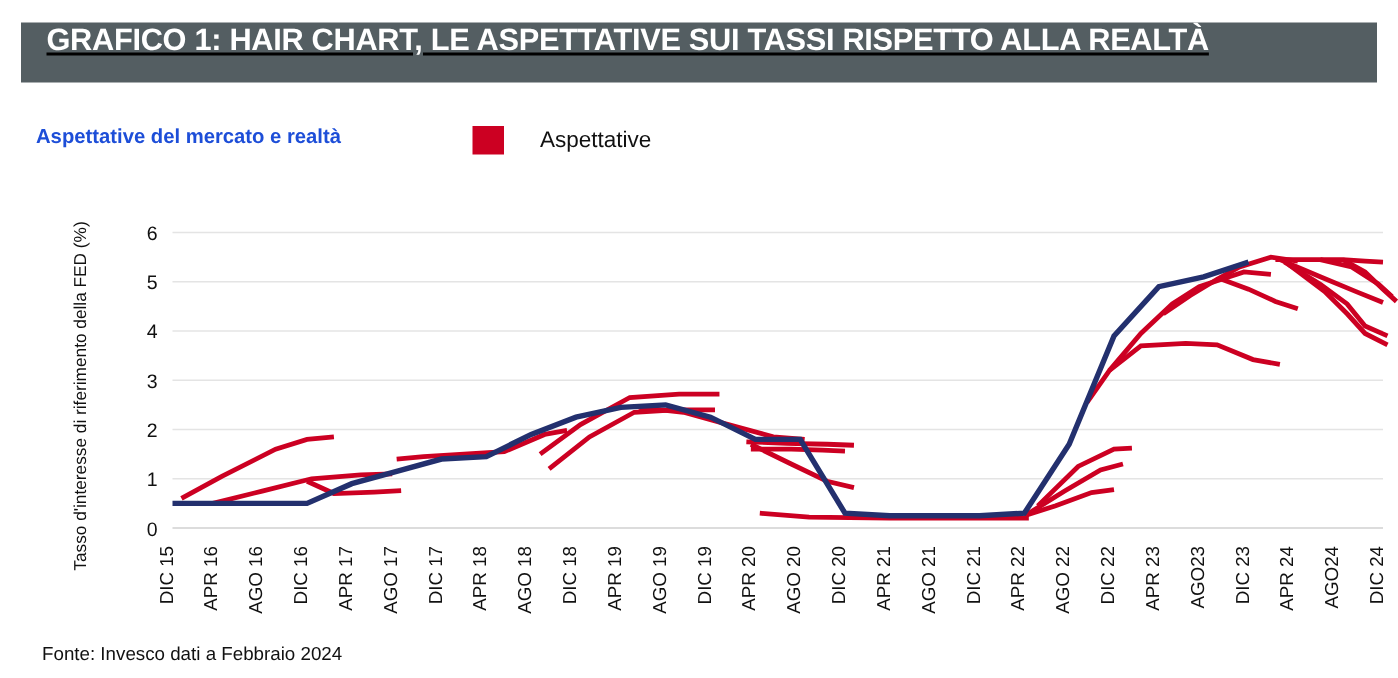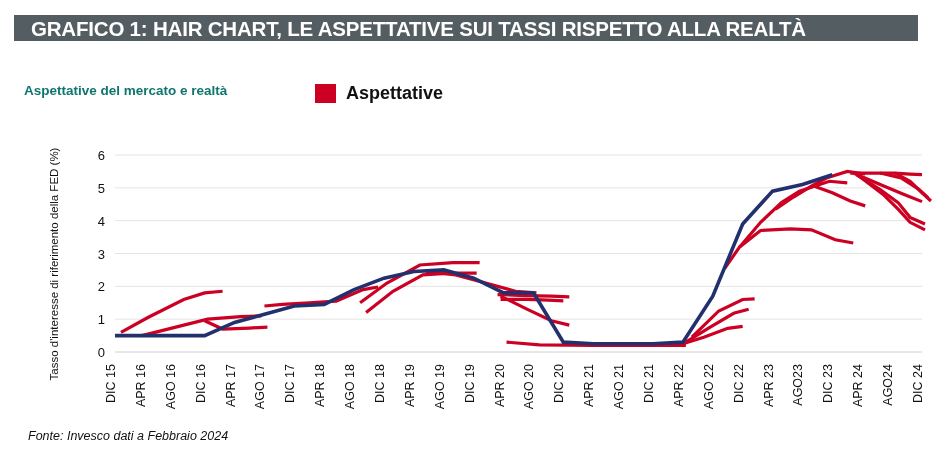--- a/index.html
+++ b/index.html
@@ -14,24 +14,25 @@
     position: relative;
     overflow: hidden;
   }
 
   
   #header-banner {
     position: absolute;
     left: 14px;
     top: 15px;
     width: 904px;
-    height: 26px;
+    height: 40px;
     background: #545E62;
     display: flex;
-    align-items: flex-end;
+    align-items: flex-start;
+    text-decoration: underline;
   }
   #header-title {
     color: #ffffff;
     font-size: 20.5px;
     font-weight: bold;
     letter-spacing: -0.2px;
     padding-left: 17px;
     white-space: nowrap;
     font-family: "Liberation Sans", sans-serif;
   }
@@ -43,43 +44,42 @@
     top: 80px;
     width: 932px;
     height: 30px;
   }
   #chart-subtitle {
     position: absolute;
     left: 24px;
     top: 3px;
     font-size: 13.5px;
     font-weight: bold;
-    color: #0f766e;
+    color: #1d4ed8;
     white-space: nowrap;
   }
   .legend-entry {
     position: absolute;
     top: 3px;
     display: flex;
     align-items: center;
     height: 20px;
   }
   #legend-aspettative { left: 315px; }
   #legend-fedfunds { left: 495px; }
   .legend-swatch {
     width: 21px;
     height: 19px;
     display: inline-block;
   }
   .legend-label {
-    font-size: 18px;
+    font-size: 15px;
     color: #111111;
-    margin-left: 10px;
-    white-space: nowrap;
-    font-weight: bold;
+    margin-left: 24px;
+    white-space: nowrap;
   }
 
   
   #y-axis-title {
     position: absolute;
     left: -96px;
     top: 258px;
     width: 300px;
     text-align: center;
     transform: rotate(-90deg);
@@ -126,21 +126,20 @@
     stroke-linecap: butt;
     stroke-linejoin: miter;
   }
 
   
   #chart-source {
     position: absolute;
     left: 28px;
     top: 429px;
     font-size: 12.5px;
-    font-style: italic;
     color: #111111;
     white-space: nowrap;
   }
 </style>
 </head>
 <body>
 
 <div id="header-banner">
   <div id="header-title">GRAFICO 1: HAIR CHART, LE ASPETTATIVE SUI TASSI RISPETTO ALLA REALTÀ</div>
 </div>

